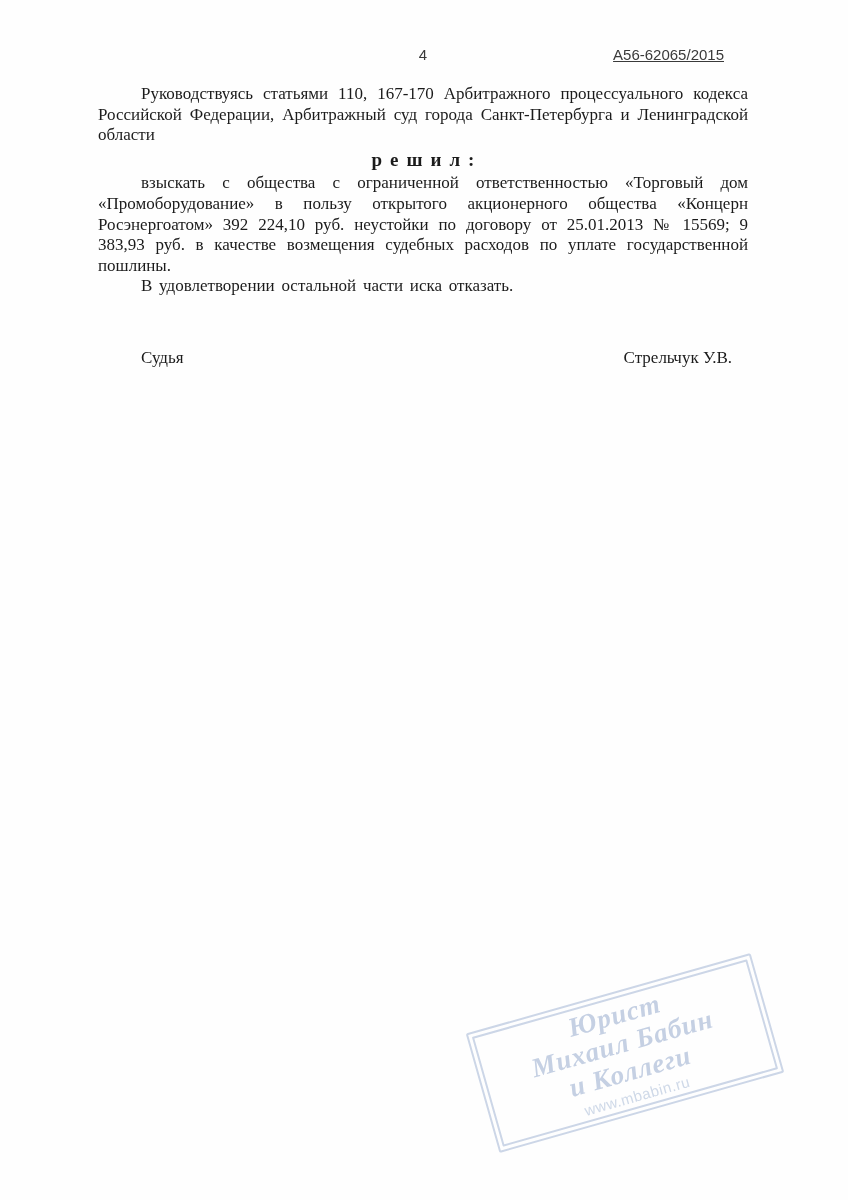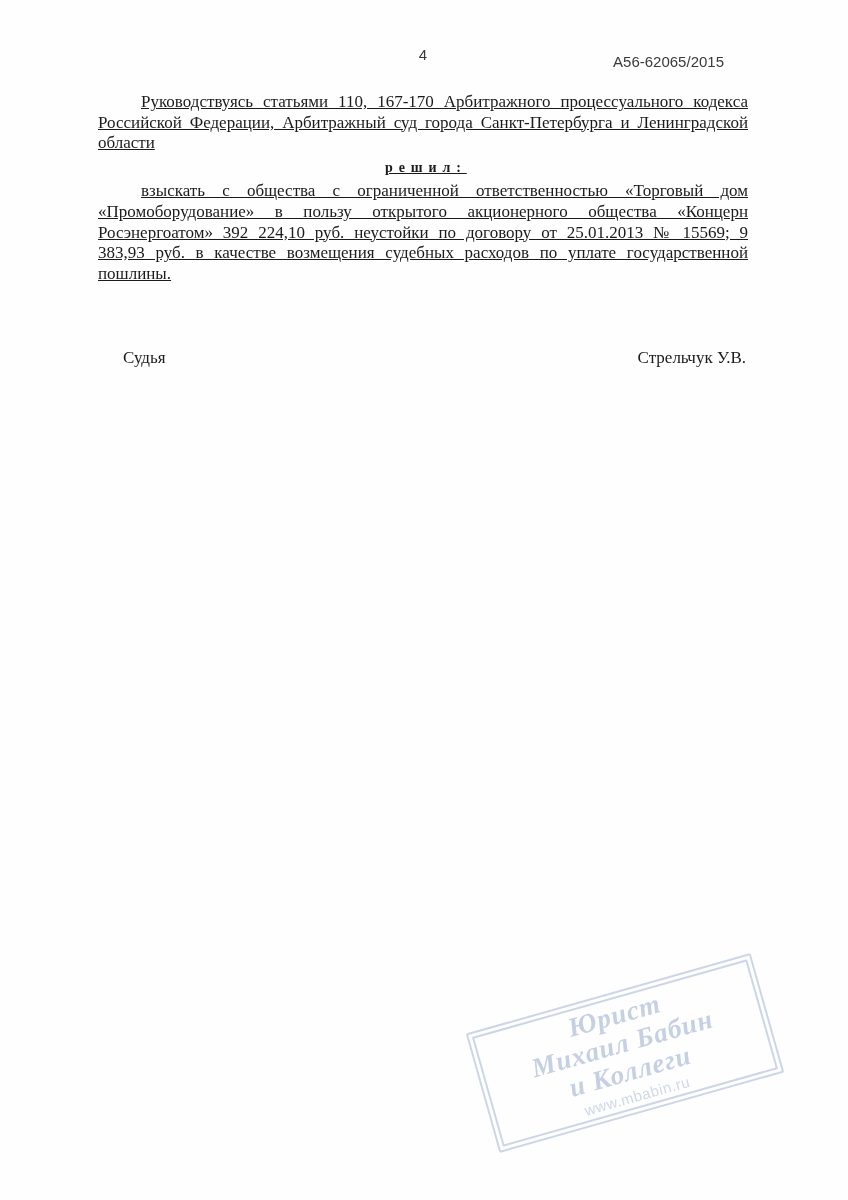--- a/index.html
+++ b/index.html
@@ -29,59 +29,59 @@
   }
   .page-number {
     position: absolute;
     left: 0;
     right: 0;
     text-align: center;
   }
   .case-number {
     position: absolute;
     right: 24px;
-    top: 7px;
+    top: 0;
     white-space: nowrap;
+    text-decoration: underline;
   }
   
   .content {
     position: absolute;
-    top: 92px;
+    top: 84px;
     left: 98px;
     width: 650px;
-    text-decoration: underline;
   }
   .para {
     margin: 0;
     text-indent: 43px;
     font-size: 17px;
     line-height: 20.6px;
     text-align: justify;
     word-spacing: 2.5px;
   }
   .ruling-heading {
     margin: 4px 0 3px 0;
     text-align: center;
     font-weight: bold;
-    font-size: 14px;
+    font-size: 19px;
     letter-spacing: 0.42em;
     text-indent: 0.42em;
   }
   
   .signature-row {
     position: absolute;
     top: 348px;
     left: 98px;
     width: 650px;
     display: flex;
     justify-content: space-between;
     font-size: 17px;
   }
-  .signature-role { margin-left: 25px; }
-  .signature-name { margin-right: 2px; white-space: nowrap; }
+  .signature-role { margin-left: 43px; }
+  .signature-name { margin-right: 16px; white-space: nowrap; }
   
   .stamp {
     position: absolute;
     left: 477px;
     top: 991px;
     width: 296px;
     height: 124px;
     transform: rotate(-15.8deg);
     border: 2px solid #ccd6e7;
     border-radius: 2px;
@@ -129,20 +129,21 @@
 
   <div class="header">
     <div class="page-number">4</div>
     <div class="case-number">А56-62065/2015</div>
   </div>
 
   <div class="content">
     <p class="para">Руководствуясь статьями 110, 167-170 Арбитражного процессуального кодекса Российской Федерации, Арбитражный суд города Санкт-Петербурга и Ленинградской области</p>
     <p class="para ruling-heading">решил:</p>
     <p class="para">взыскать с общества с ограниченной ответственностью «Торговый дом «Промоборудование» в пользу открытого акционерного общества «Концерн Росэнергоатом» 392 224,10 руб. неустойки по договору от 25.01.2013 № 15569; 9 383,93 руб. в качестве возмещения судебных расходов по уплате государственной пошлины.</p>
+    <p class="para">В удовлетворении остальной части иска отказать.</p>
   </div>
 
   <div class="signature-row">
     <span class="signature-role">Судья</span>
     <span class="signature-name">Стрельчук У.В.</span>
   </div>
 
   <div class="stamp">
     <div class="stamp-inner">
       <span class="stamp-line">Юрист</span>

